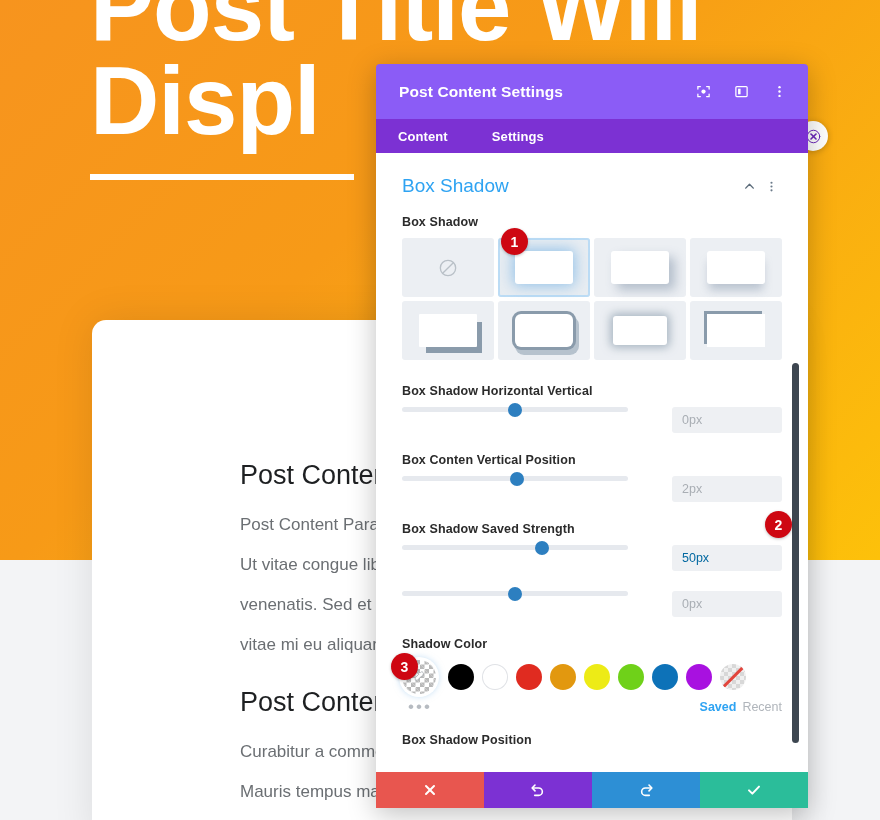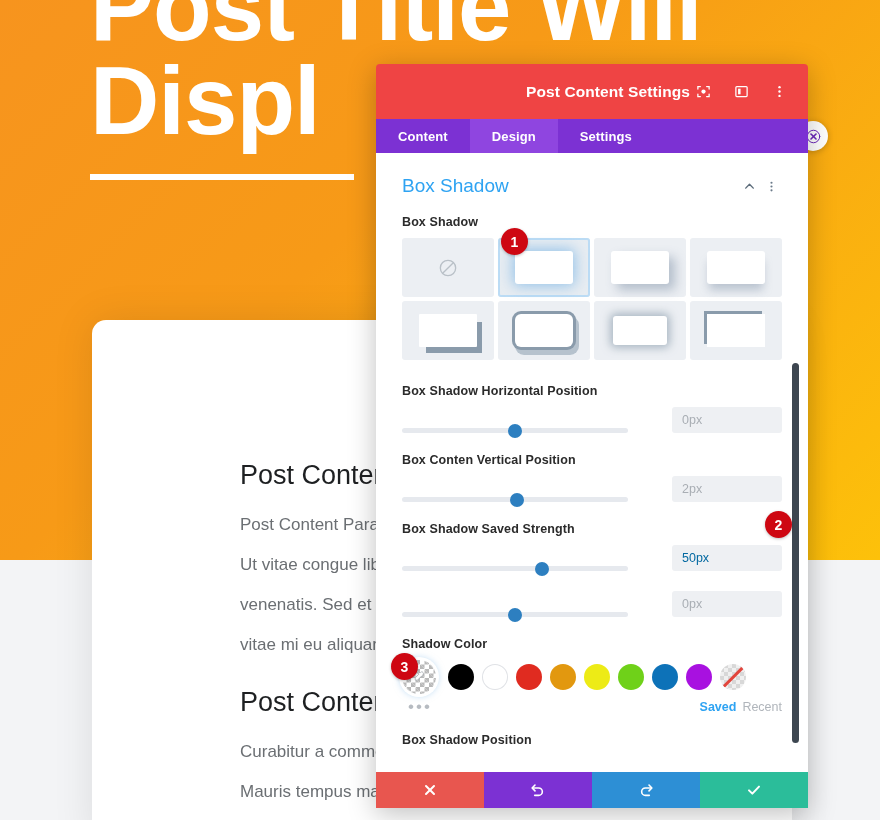--- a/index.html
+++ b/index.html
@@ -43,24 +43,23 @@
   .close-circle svg { width: 15px; height: 15px; }
 
   
   #settings-modal {
     position: absolute; left: 376px; top: 64px; width: 432px; height: 744px;
     z-index: 30; display: flex; flex-direction: column;
     box-shadow: 0 6px 28px rgba(0,0,0,0.25);
     border-radius: 5px 5px 0 0;
   }
   .modal-header {
-    height: 55px; background: #ef4444; border-radius: 4px 4px 0 0;
+    height: 55px; background: #8b5cf6; border-radius: 4px 4px 0 0;
     display: flex; align-items: center; padding: 0 16px 0 23px;
     flex: 0 0 auto;
-    text-align: right;
   }
   .modal-title {
     color: #ffffff; font-size: 15.5px; font-weight: 700; flex: 1;
     letter-spacing: 0.1px;
   }
   .hdr-icons { display: flex; align-items: center; gap: 12px; }
   .hdr-ic { width: 26px; height: 26px; display: flex; align-items: center; justify-content: center; cursor: pointer; }
   .hdr-ic svg { width: 15px; height: 15px; }
 
   .modal-tabs {
@@ -111,21 +110,21 @@
   .pv-1 { box-shadow: 0 0 14px 2px rgba(80,160,225,0.55); }
   .pv-2 { box-shadow: 6px 6px 11px rgba(110,130,155,0.45); }
   .pv-3 { box-shadow: 0 8px 10px -2px rgba(110,130,155,0.40); }
   .pv-4 { box-shadow: 6px 7px 0 -1px #8a9bab; border-radius: 1px; }
   .pv-5 { box-shadow: 0 0 0 3px #8a9bab, 3px 5px 0 3px #b6c2cd; border-radius: 6px; }
   .pv-6 { width: 54px; height: 29px; box-shadow: 0 0 9px 3px rgba(150,165,180,0.75); }
   .pv-7 { box-shadow: -3px -3px 0 0 #8a9bab; border-radius: 0; }
 
   
   .slider-row { margin-bottom: 20px; }
-  .slider-line { display: flex; align-items: flex-end; gap: 16px; }
+  .slider-line { display: flex; align-items: flex-start; gap: 16px; }
   .track {
     flex: 1; height: 5px; background: #e6e9ee; border-radius: 3px;
     position: relative; margin-right: 28px;
   }
   .thumb {
     position: absolute; top: 50%; width: 14px; height: 14px; border-radius: 50%;
     background: #2d7fc0; transform: translate(-50%, -50%); cursor: grab;
   }
   .num-box {
     width: 110px; height: 26px; background: #eef0f3; border-radius: 3px;
@@ -267,21 +266,20 @@
           <circle cx="12" cy="5" r="1.9"></circle>
           <circle cx="12" cy="12" r="1.9"></circle>
           <circle cx="12" cy="19" r="1.9"></circle>
         </svg>
       </div>
     </div>
   </div>
 
   <div class="modal-tabs">
     <div class="tab">Content</div>
-    <div class="tab active">Design</div>
     <div class="tab">Settings</div>
   </div>
 
   <div class="modal-body">
     <div class="body-scroll">
 
       <div class="section-head">
         <div class="section-title">Box Shadow</div>
         <div class="sh-ic">
           <svg viewBox="0 0 24 24" fill="none" stroke="#5b6b7a" stroke-width="2.6" stroke-linecap="round" stroke-linejoin="round">
@@ -325,21 +323,21 @@
           </div>
         <div class="preset">
             <div class="pv pv-6"></div>
           </div>
         <div class="preset">
             <div class="pv pv-7"></div>
           </div>
       </div>
 
       <div class="slider-row">
-        <div class="field-label">Box Shadow Horizontal Position</div>
+        <div class="field-label">Box Shadow Horizontal Vertical</div>
         <div class="slider-line">
           <div class="track">
             <div class="thumb" style="left:50%"></div>
           </div>
           <div class="num-box">0px</div>
         </div>
       </div>
 
       <div class="slider-row">
         <div class="field-label">Box Conten Vertical Position</div>

